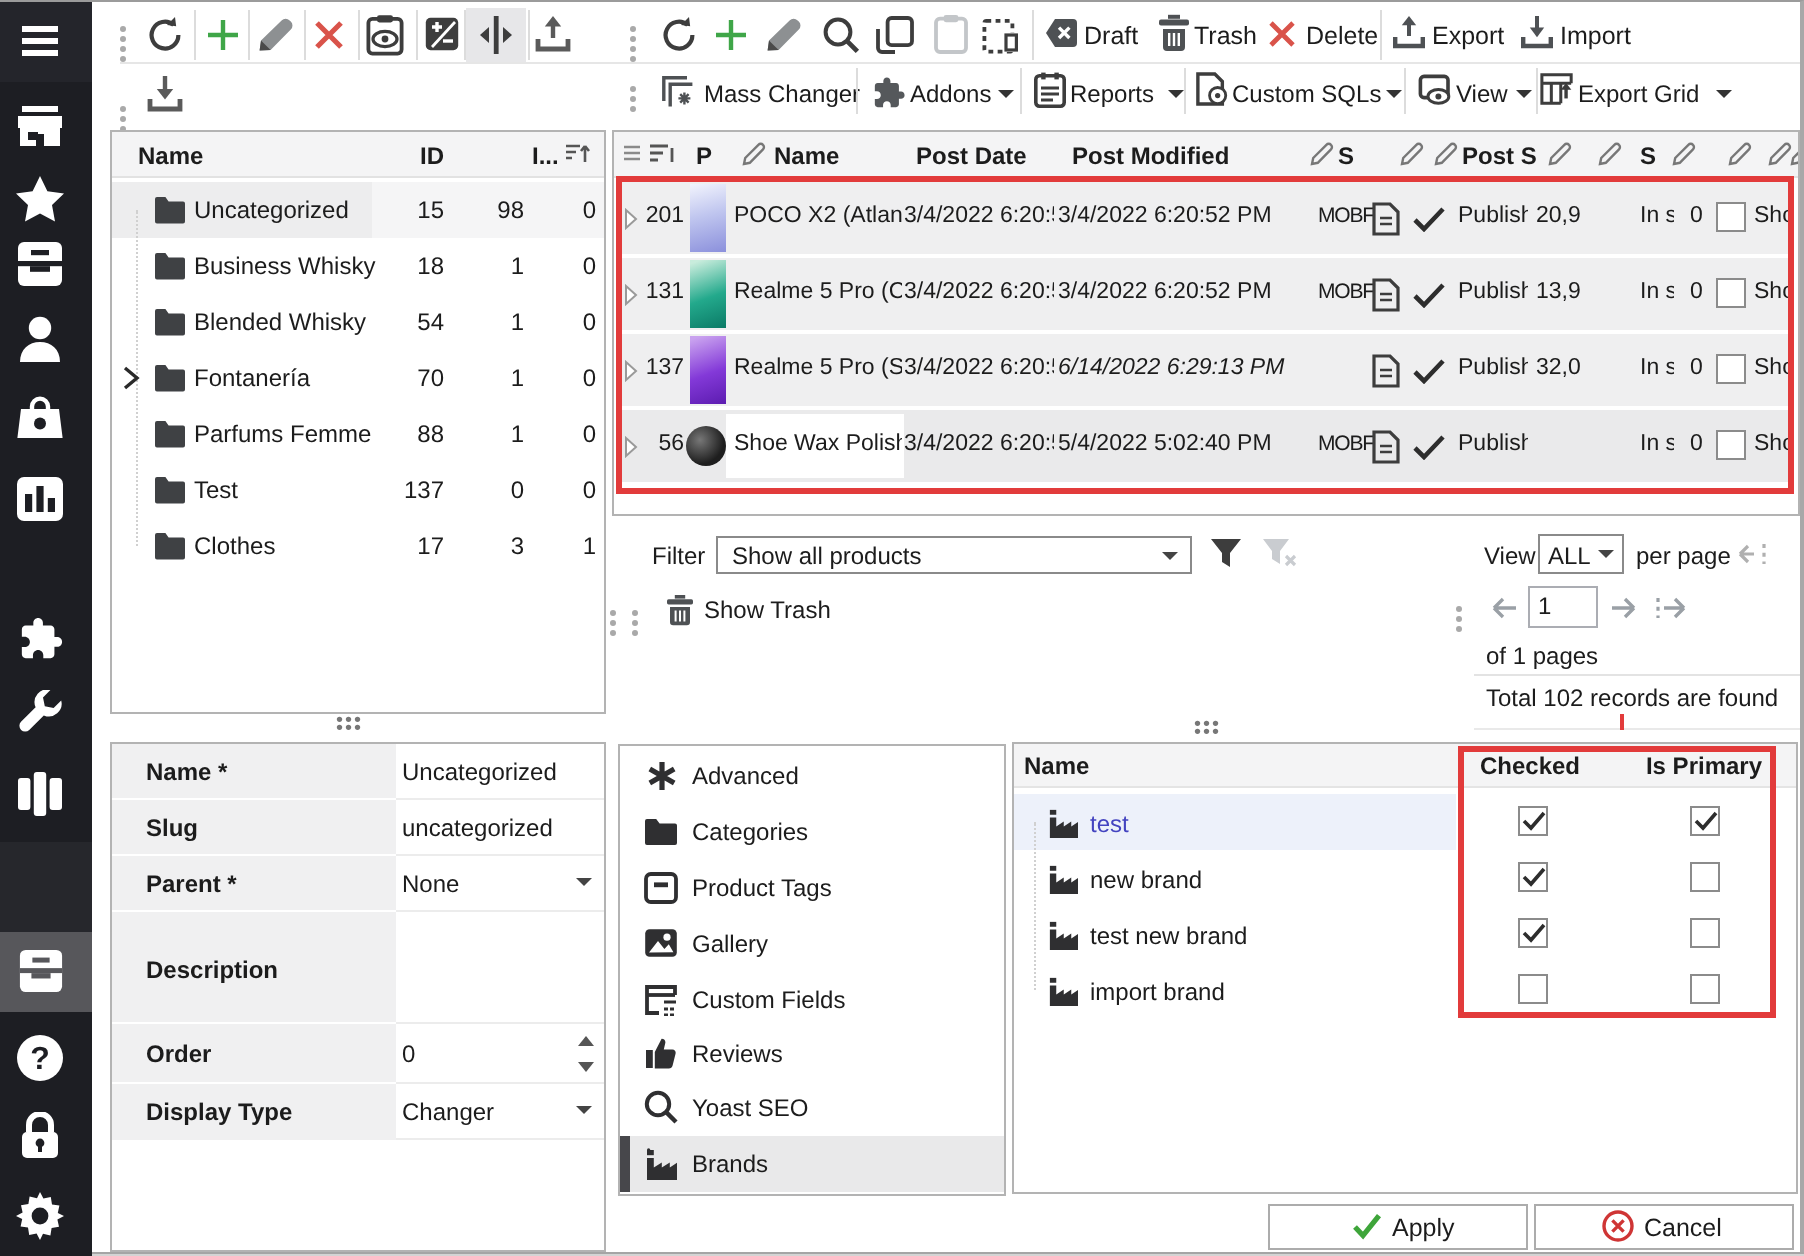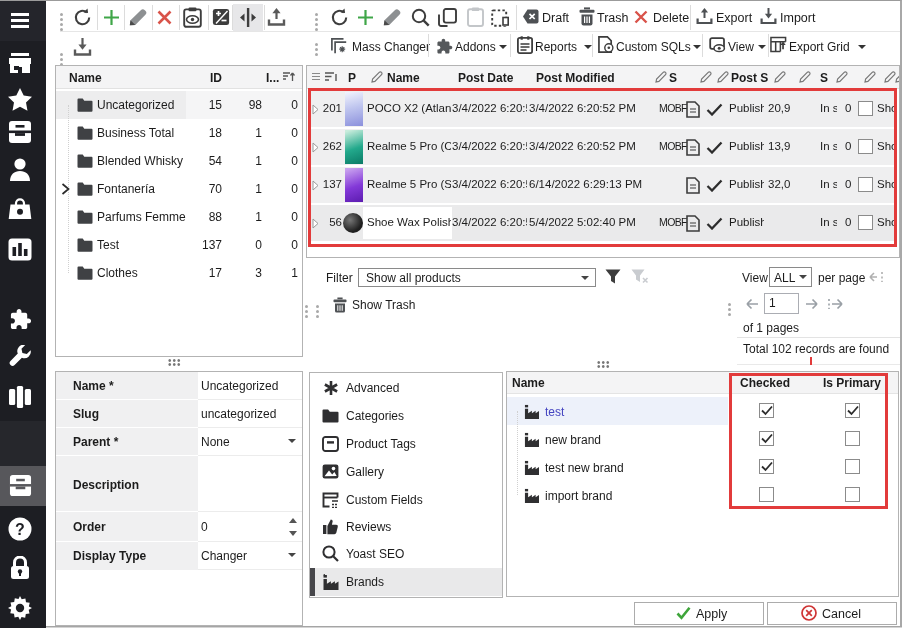--- a/index.html
+++ b/index.html
@@ -319,21 +319,21 @@
 <svg class="abs" style="left:77px;top:97px;" width="16" height="14" viewBox="0 0 16 14">
         <path d="M0.5 1.5 a1 1 0 0 1 1-1 h4.2 l1.6 2.2 h7.2 a1 1 0 0 1 1 1 v9 a1 1 0 0 1-1 1 h-13 a1 1 0 0 1-1-1z" fill="#3f4144"></path>
       </svg>
 <div class="abs" style="left:97px;top:97px;">Uncategorized</div>
 <div class="abs" style="left:180px;top:97px;width:42px;text-align:right;">15</div>
 <div class="abs" style="left:220px;top:97px;width:42px;text-align:right;">98</div>
 <div class="abs" style="left:256px;top:97px;width:42px;text-align:right;">0</div>
 <svg class="abs" style="left:77px;top:125px;" width="16" height="14" viewBox="0 0 16 14">
         <path d="M0.5 1.5 a1 1 0 0 1 1-1 h4.2 l1.6 2.2 h7.2 a1 1 0 0 1 1 1 v9 a1 1 0 0 1-1 1 h-13 a1 1 0 0 1-1-1z" fill="#3f4144"></path>
       </svg>
-<div class="abs" style="left:97px;top:125px;">Business Total</div>
+<div class="abs" style="left:97px;top:125px;">Business Whisky</div>
 <div class="abs" style="left:180px;top:125px;width:42px;text-align:right;">18</div>
 <div class="abs" style="left:220px;top:125px;width:42px;text-align:right;">1</div>
 <div class="abs" style="left:256px;top:125px;width:42px;text-align:right;">0</div>
 <svg class="abs" style="left:77px;top:153px;" width="16" height="14" viewBox="0 0 16 14">
         <path d="M0.5 1.5 a1 1 0 0 1 1-1 h4.2 l1.6 2.2 h7.2 a1 1 0 0 1 1 1 v9 a1 1 0 0 1-1 1 h-13 a1 1 0 0 1-1-1z" fill="#3f4144"></path>
       </svg>
 <div class="abs" style="left:97px;top:153px;">Blended Whisky</div>
 <div class="abs" style="left:180px;top:153px;width:42px;text-align:right;">54</div>
 <div class="abs" style="left:220px;top:153px;width:42px;text-align:right;">1</div>
 <div class="abs" style="left:256px;top:153px;width:42px;text-align:right;">0</div>
@@ -447,21 +447,21 @@
 <div class="abs" style="left:729px;top:101px;width:35px;overflow:hidden;white-space:nowrap;">Publish</div>
 <div class="abs" style="left:768px;top:101px;">20,9</div>
 <div class="abs" style="left:820px;top:101px;width:17px;overflow:hidden;white-space:nowrap;">In sto</div>
 <div class="abs" style="left:845px;top:101px;">0</div>
 <div class="cb" style="left:858px;top:100px;"></div>
 <div class="abs" style="left:877px;top:101px;width:19px;overflow:hidden;white-space:nowrap;">Shor</div>
 
 <svg class="abs" style="left:312px;top:141px;" width="7" height="11" viewBox="0 0 7 11">
         <path d="M1 1 l5 4.5 L1 10z" fill="#fff" stroke="#9a9a9a"></path>
       </svg>
-<div class="abs" style="left:314px;top:139px;width:28px;text-align:right;">262</div>
+<div class="abs" style="left:314px;top:139px;width:28px;text-align:right;">131</div>
 <div class="abs" style="left:345px;top:129px;width:18px;height:34px;background:linear-gradient(160deg,#c8ecdc 5%,#23a98c 55%,#0b7a66);"></div>
 <div class="abs" style="left:367px;top:139px;width:84px;overflow:hidden;white-space:nowrap;">Realme 5 Pro (Crystal</div>
 <div class="abs" style="left:452px;top:139px;width:75px;overflow:hidden;white-space:nowrap;">3/4/2022 6:20:5</div>
 <div class="abs" style="left:529px;top:139px;white-space:nowrap;">3/4/2022 6:20:52 PM</div>
 <div class="abs" style="left:659px;top:139px;width:28px;overflow:hidden;white-space:nowrap;font-size:10.5px;letter-spacing:-0.6px;">MOBF</div>
 <svg class="abs" style="left:686px;top:138px;" width="14" height="17" viewBox="0 0 14 17">
         <path d="M1 1 h8 l4 4 v11 h-12z" fill="none" stroke="#3d3d3d" stroke-width="1.6"></path>
         <path d="M4 8 h6 M4 11 h6" stroke="#3d3d3d" stroke-width="1.2"></path>
       </svg>
 <svg class="abs" style="left:706px;top:140px;" width="17" height="13" viewBox="0 0 17 13">
@@ -474,21 +474,21 @@
 <div class="cb" style="left:858px;top:138px;"></div>
 <div class="abs" style="left:877px;top:139px;width:19px;overflow:hidden;white-space:nowrap;">Shor</div>
 
 <svg class="abs" style="left:312px;top:179px;" width="7" height="11" viewBox="0 0 7 11">
         <path d="M1 1 l5 4.5 L1 10z" fill="#fff" stroke="#9a9a9a"></path>
       </svg>
 <div class="abs" style="left:314px;top:177px;width:28px;text-align:right;">137</div>
 <div class="abs" style="left:345px;top:167px;width:18px;height:34px;background:linear-gradient(160deg,#c9a2ef 5%,#8339d8 55%,#5c1cb0);"></div>
 <div class="abs" style="left:367px;top:177px;width:84px;overflow:hidden;white-space:nowrap;">Realme 5 Pro (Sparkli</div>
 <div class="abs" style="left:452px;top:177px;width:75px;overflow:hidden;white-space:nowrap;">3/4/2022 6:20:5</div>
-<div class="abs" style="left:529px;top:177px;white-space:nowrap;">6/14/2022 6:29:13 PM</div>
+<div class="abs" style="left:529px;top:177px;white-space:nowrap;font-style:italic;">6/14/2022 6:29:13 PM</div>
 <svg class="abs" style="left:686px;top:176px;" width="14" height="17" viewBox="0 0 14 17">
         <path d="M1 1 h8 l4 4 v11 h-12z" fill="none" stroke="#3d3d3d" stroke-width="1.6"></path>
         <path d="M4 8 h6 M4 11 h6" stroke="#3d3d3d" stroke-width="1.2"></path>
       </svg>
 <svg class="abs" style="left:706px;top:178px;" width="17" height="13" viewBox="0 0 17 13">
         <path d="M1.5 7 L6 11.5 L15.5 1.5" fill="none" stroke="#2d2d2d" stroke-width="2.3"></path>
       </svg>
 <div class="abs" style="left:729px;top:177px;width:35px;overflow:hidden;white-space:nowrap;">Publish</div>
 <div class="abs" style="left:768px;top:177px;">32,0</div>
 <div class="abs" style="left:820px;top:177px;width:17px;overflow:hidden;white-space:nowrap;">In sto</div>

